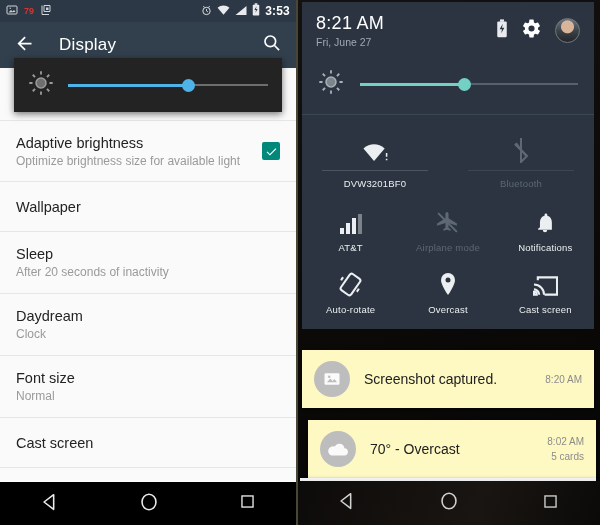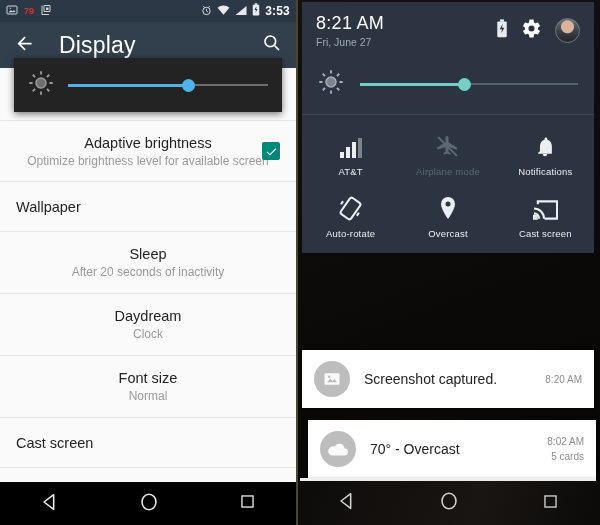--- a/index.html
+++ b/index.html
@@ -28,21 +28,21 @@
   .sb-clock { font-size: 12px; font-weight: bold; letter-spacing: .2px; color:#fff; }
   .badge-79 {
     color: #d4362d; font-size: 9px; font-weight: bold;
     line-height: 1; border-radius: 2px;
   }
   .appbar {
     height: 46px; background: #32404d;
     display: flex; align-items: center; padding: 0 14px;
     color: #fff; position: relative;
   }
-  .appbar-title { font-size: 23px; margin-left: 24px; letter-spacing: .2px; }
+  .appbar-title { font-size: 17px; margin-left: 24px; letter-spacing: .2px; }
   .appbar .search { margin-left: auto; }
 
   
   .brightness-pop {
     position: absolute; left: 14px; top: 58px;
     width: 268px; height: 54px;
     background: #232323;
     box-shadow: 0 2px 7px rgba(0,0,0,.55);
     display: flex; align-items: center; padding: 0 14px;
     z-index: 5;
@@ -64,21 +64,21 @@
 
   .list { margin-top: 52px; }
   .row {
     position: relative; padding: 13px 16px 13px 16px;
     border-bottom: 1px solid #e6e6e6;
     min-height: 50px; display: flex; flex-direction: column; justify-content: center;
   }
   .row:first-child { border-top: 1px solid #e6e6e6; }
   .row .title { font-size: 14.5px; color: #232323; }
   .row .sub { font-size: 12px; color: #9a9a9a; margin-top: 3px; }
-  .row.tall { min-height: 62px; align-items: center; }
+  .row.tall { min-height: 62px; }
   .checkbox {
     position: absolute; right: 16px; top: 50%; margin-top: -9px;
     width: 18px; height: 18px; background: #00897b; border-radius: 2px;
     display: flex; align-items: center; justify-content: center;
   }
 
   
   .panel-right {
     position: relative; width: 304px; height: 525px;
     background: #0b0908; overflow: hidden;
@@ -133,21 +133,21 @@
   .tile .label { font-size: 9.5px; margin-top: 7px; letter-spacing: .2px; text-align:center; }
   .tile.off { color: #5d6874; }
   .tile .glyph { height: 26px; display: flex; align-items: flex-end; }
   .tile-row.first .tile { padding: 14px 2px 10px 2px; }
   .ul-sep { width: 74%; height: 1px; background: #4a5663; margin: 7px 0 0 0; }
   .tile.off .ul-sep { background: #3c4754; }
 
   
   .notifs { position: absolute; left: 6px; right: 6px; top: 350px; }
   .notif {
-    background: #ffffff; display: flex; align-items: center;
+    background: #fef9c3; display: flex; align-items: center;
     padding: 11px 12px; min-height: 56px;
     box-shadow: 0 1px 2px rgba(0,0,0,.5);
   }
   .notif .nicon {
     width: 36px; height: 36px; border-radius: 50%;
     background: #bdbdbd; display: flex; align-items: center; justify-content: center;
     flex: none; margin-right: 14px;
   }
   .notif .ntext { font-size: 14px; color: #212121; flex: 1; }
   .notif .nmeta { text-align: right; font-size: 10px; color: #8c8c8c; line-height: 1.5; }
@@ -251,21 +251,21 @@
       <span class="slider">
         <span class="track"></span>
         <span class="fill" id="lfill" style="width: 60%;"></span>
         <span class="thumb" id="lthumb" style="left: 60%;"></span>
       </span>
     </div>
 
     <div class="list" id="settings-list">
         <div class="row tall">
           <span class="title">Adaptive brightness</span>
-          <span class="sub">Optimize brightness level for available screen</span>
+          <span class="sub">Optimize brightness size for available light</span>
           <span class="checkbox">
             <svg width="13" height="13" viewBox="0 0 24 24">
               <path d="M9 16.5L4.5 12 3 13.5 9 19.5 21 7.5 19.5 6z" fill="#fff"></path>
             </svg>
           </span>
         </div>
         <div class="row">
           <span class="title">Wallpaper</span>
         </div>
         <div class="row tall">
@@ -345,20 +345,42 @@
         <span class="slider">
           <span class="track"></span>
           <span class="fill" id="rfill" style="width: 48%;"></span>
           <span class="thumb" id="rthumb" style="left: 48%;"></span>
         </span>
       </div>
 
       <div class="qs-divider"></div>
 
       <div class="tiles" id="qs-tiles">
+          <div class="tile-row first">
+            <div class="tile">
+              <span class="glyph">
+                <svg width="27" height="20" viewBox="0 0 28 20">
+                  <path d="M12.5 18.4l11-13C20 2.3 16.5 1 12.5 1S5 2.3 1.5 5.4z" fill="currentColor"></path>
+                  <path d="M25.5 10v4M25.5 16v1.6" stroke="currentColor" stroke-width="1.6"></path>
+                </svg>
+              </span>
+              <span class="ul-sep"></span>
+              <span class="label">DVW3201BF0</span>
+            </div>
+            <div class="tile off">
+              <span class="glyph">
+                <svg width="20" height="26" viewBox="0 0 20 26">
+                  <path d="M5 6l10 13M10 1v24l6-6-12-12" stroke="currentColor" stroke-width="2" fill="none"></path>
+                  <path d="M4 7l12 12" stroke="currentColor" stroke-width="2"></path>
+                </svg>
+              </span>
+              <span class="ul-sep"></span>
+              <span class="label">Bluetooth</span>
+            </div>
+          </div>
           <div class="tile-row">
             <div class="tile">
               <span class="glyph">
                 <svg width="24" height="22" viewBox="0 0 24 22">
                   <path d="M1 21h4v-6H1zM7 21h4V10H7zM13 21h4V5h-4z" fill="currentColor"></path>
                   <path d="M19 21h4V1h-4z" fill="currentColor" opacity=".42"></path>
                 </svg>
               </span>
               <span class="label">AT&amp;T</span>
             </div>

